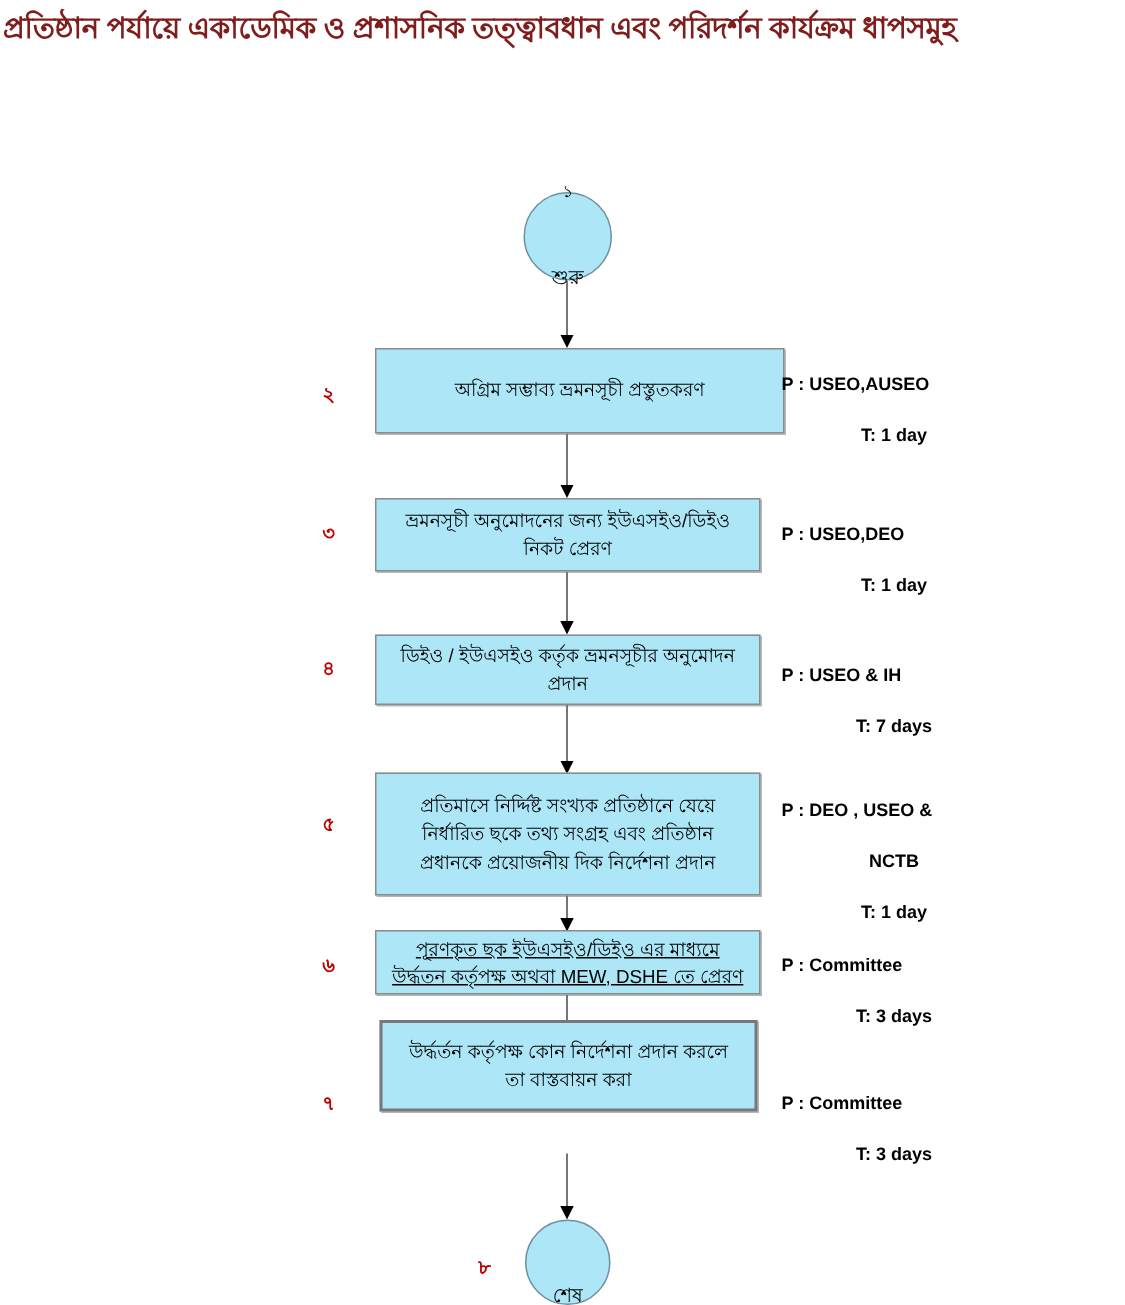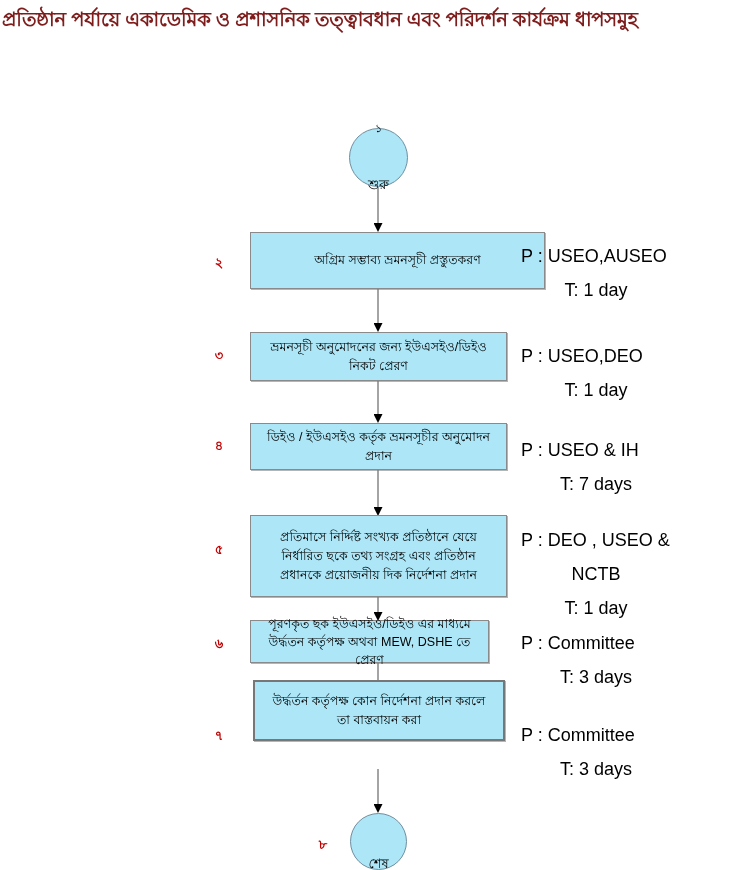--- a/index.html
+++ b/index.html
@@ -36,22 +36,22 @@
   }
   .proc-box.thick{border-width:2px;border-color:#777;}
   .proc-text{font-size:12.5px;line-height:19px;padding:0 6px;}
 
   .step-num{
     position:absolute;color:#C00000;font-size:13px;font-weight:bold;
     text-align:center;width:22px;
   }
 
   .side-note{
-    position:absolute;font-size:18px;line-height:17px;color:#000;
-    text-align:center;white-space:pre-line;width:150px;
+    position:absolute;font-size:12px;line-height:17px;color:#000;
+    text-align:center;white-space:pre-line;width:150px;font-weight:bold;
   }
   .side-note .ln{display:block;}
   .side-note .ln.first{text-align:left;}
 </style>
 </head>
 <body>
 
 <svg id="canvas" viewBox="0 0 750 870" xmlns="http://www.w3.org/2000/svg">
   <defs>
     <marker id="ah" markerWidth="10" markerHeight="9" refX="1" refY="4.5" orient="auto" markerUnits="userSpaceOnUse">
@@ -70,21 +70,21 @@
 </svg>
 
 <div class="title">প্রতিষ্ঠান পর্যায়ে একাডেমিক ও প্রশাসনিক তত্ত্বাবধান এবং পরিদর্শন কার্যক্রম ধাপসমুহ</div>
 
 <div class="node-circle" style="left:349px;top:128px;width:59px;height:59px;">
   <span class="cnum">১</span>
   <span class="clabel">শুরু</span>
 </div>
 
 <div class="step-num" style="left:208px;top:253px;">২</div>
-<div class="proc-box" style="left:250px;top:232px;width:295px;height:57px;">
+<div class="proc-box" style="left:250px;top:232px;width:273px;height:57px;">
   <div class="proc-text">
     <span>অগ্রিম সম্ভাব্য ভ্রমনসূচী প্রস্তুতকরণ</span>
   </div>
 </div>
 <div class="side-note" style="left:521px;top:231px;">
   <span class="ln first">P : USEO,AUSEO</span>
   <span class="ln">T: 1 day</span>
 </div>
 
 <div class="step-num" style="left:208px;top:346px;">৩</div>
@@ -119,21 +119,21 @@
     <span>প্রধানকে প্রয়োজনীয় দিক নির্দেশনা প্রদান</span>
   </div>
 </div>
 <div class="side-note" style="left:521px;top:515px;">
   <span class="ln first">P : DEO , USEO &amp;</span>
   <span class="ln">NCTB</span>
   <span class="ln">T: 1 day</span>
 </div>
 
 <div class="step-num" style="left:208px;top:634px;">৬</div>
-<div class="proc-box" style="left:250px;top:620px;width:239px;height:43px;">
+<div class="proc-box" style="left:250px;top:620px;width:257px;height:43px;text-decoration:underline;">
   <div class="proc-text" style="line-height:18px;">
     <span>পূরণকৃত ছক ইউএসইও/ডিইও  এর মাধ্যমে</span><br>
     <span>উর্দ্ধতন কর্তৃপক্ষ অথবা MEW, DSHE তে প্রেরণ</span>
   </div>
 </div>
 <div class="side-note" style="left:521px;top:618px;">
   <span class="ln first">P : Committee</span>
   <span class="ln">T: 3 days</span>
 </div>
 

